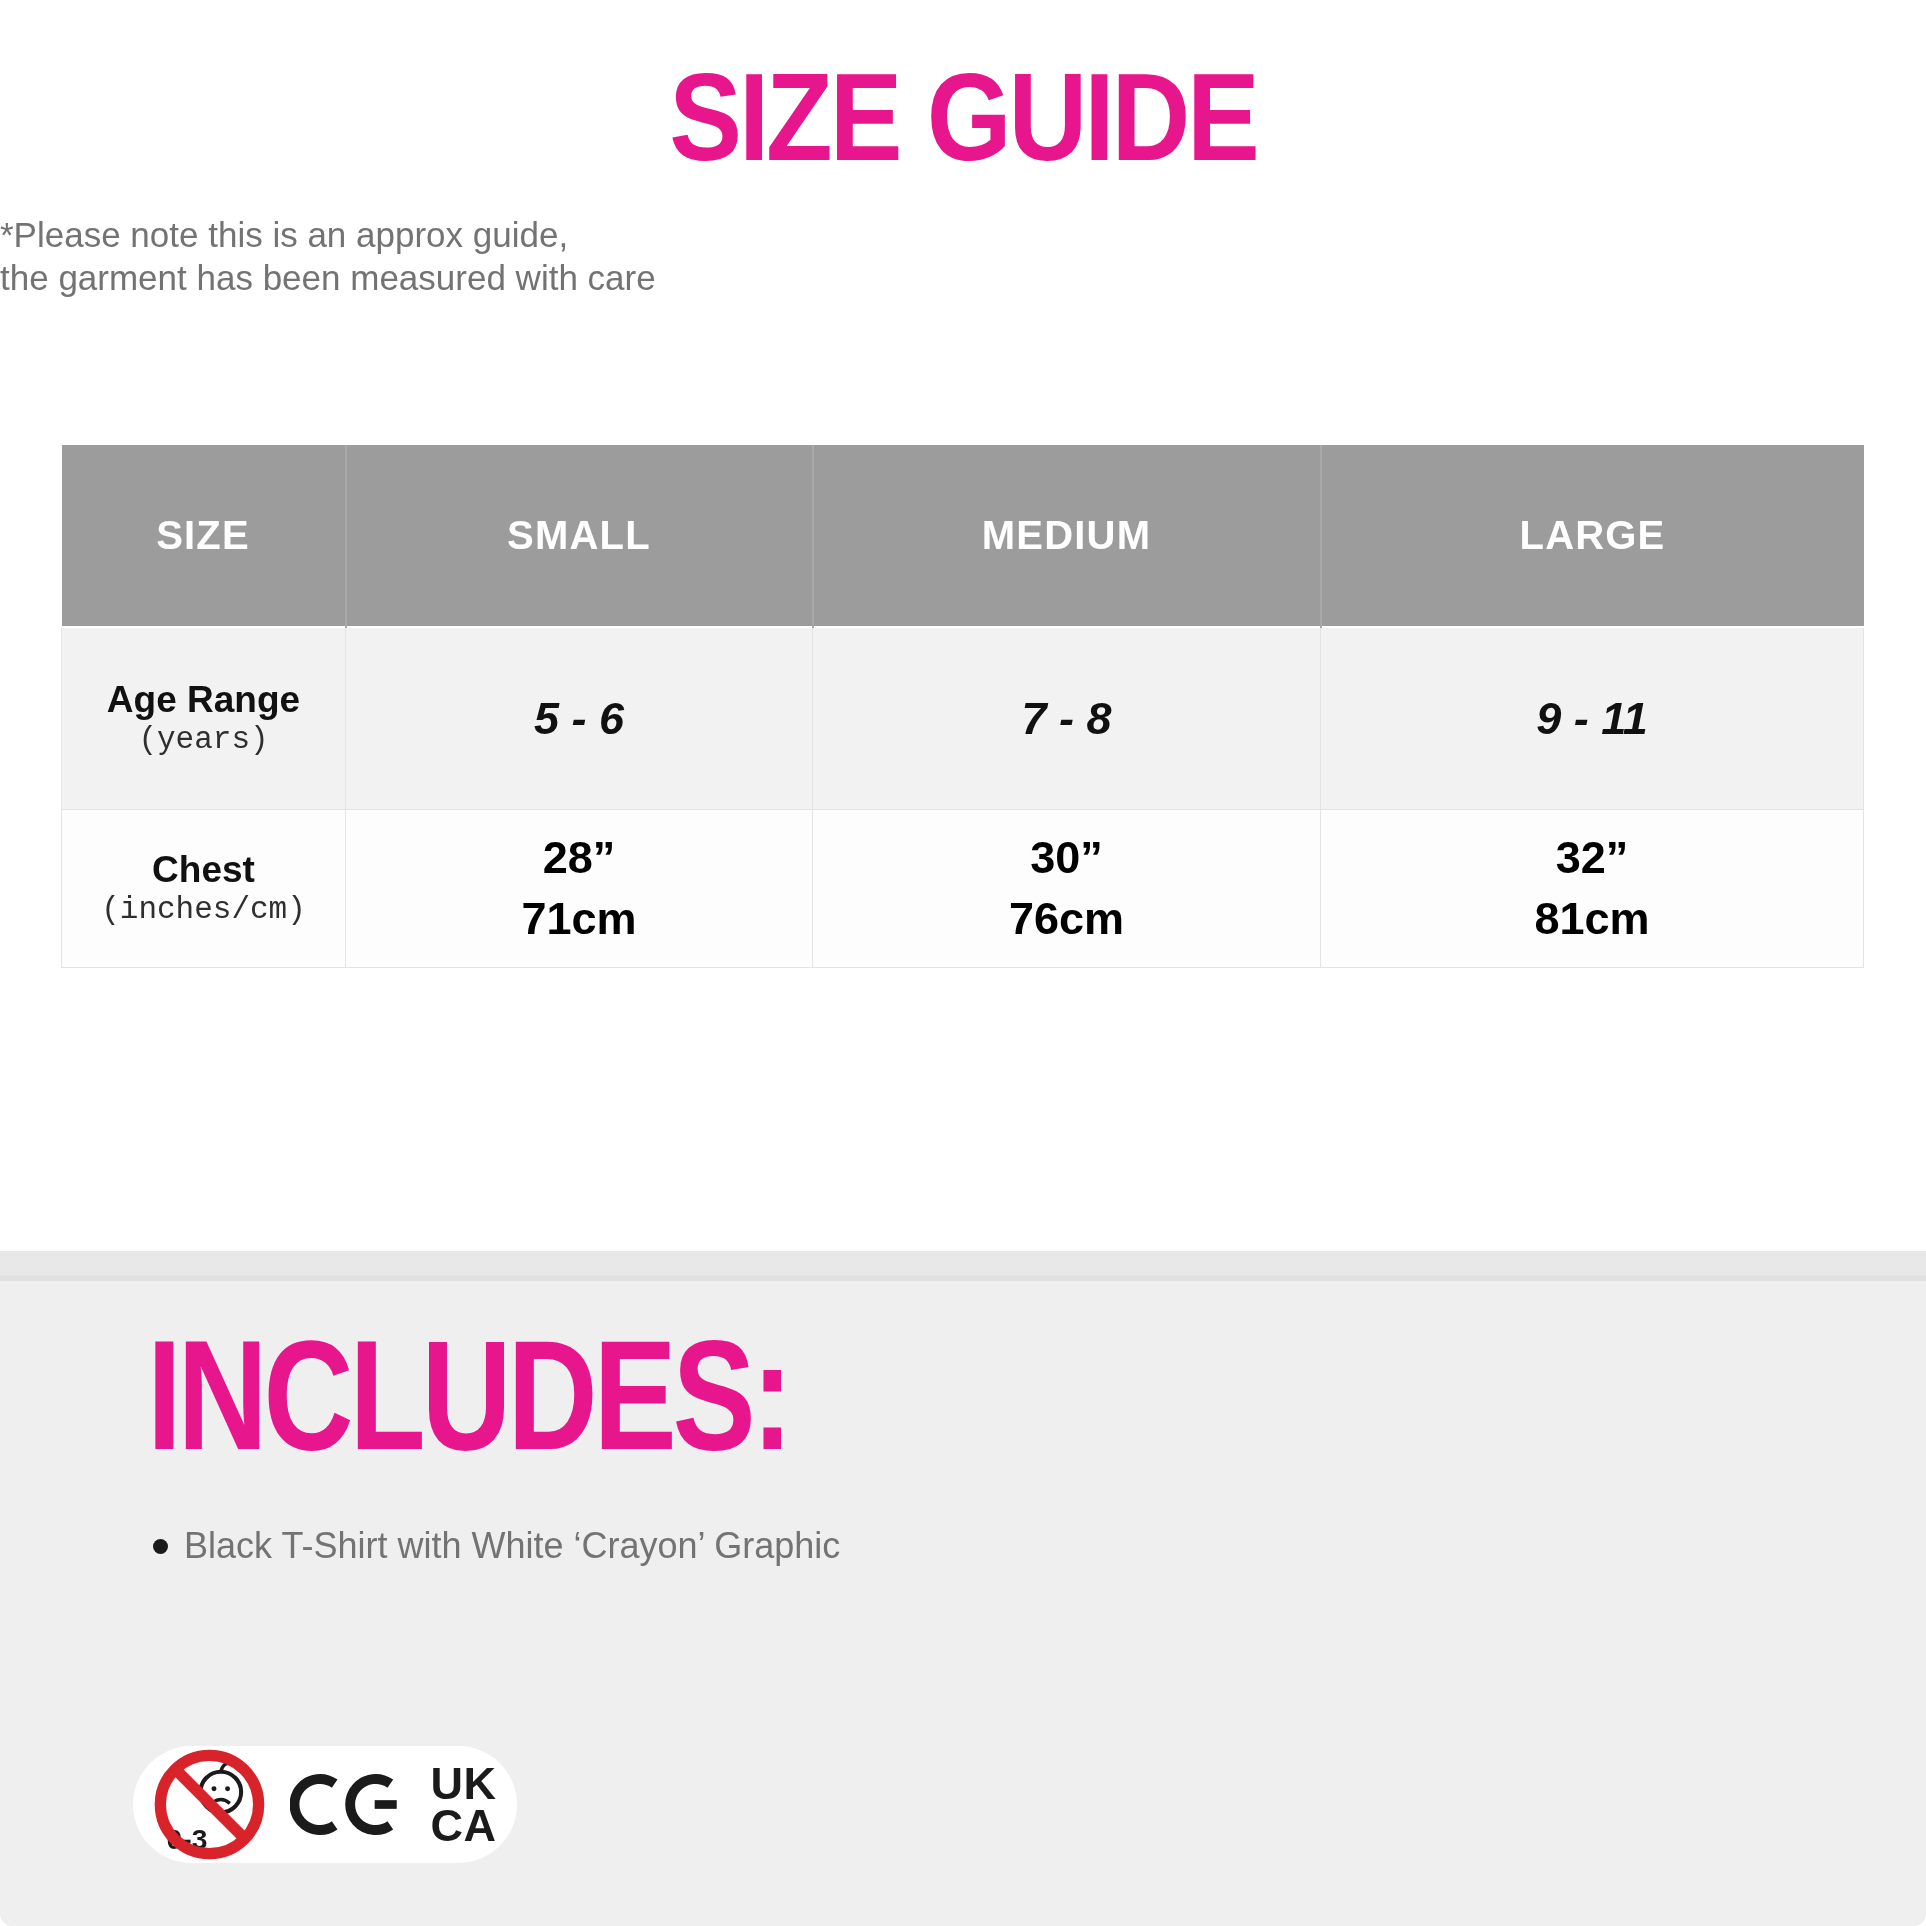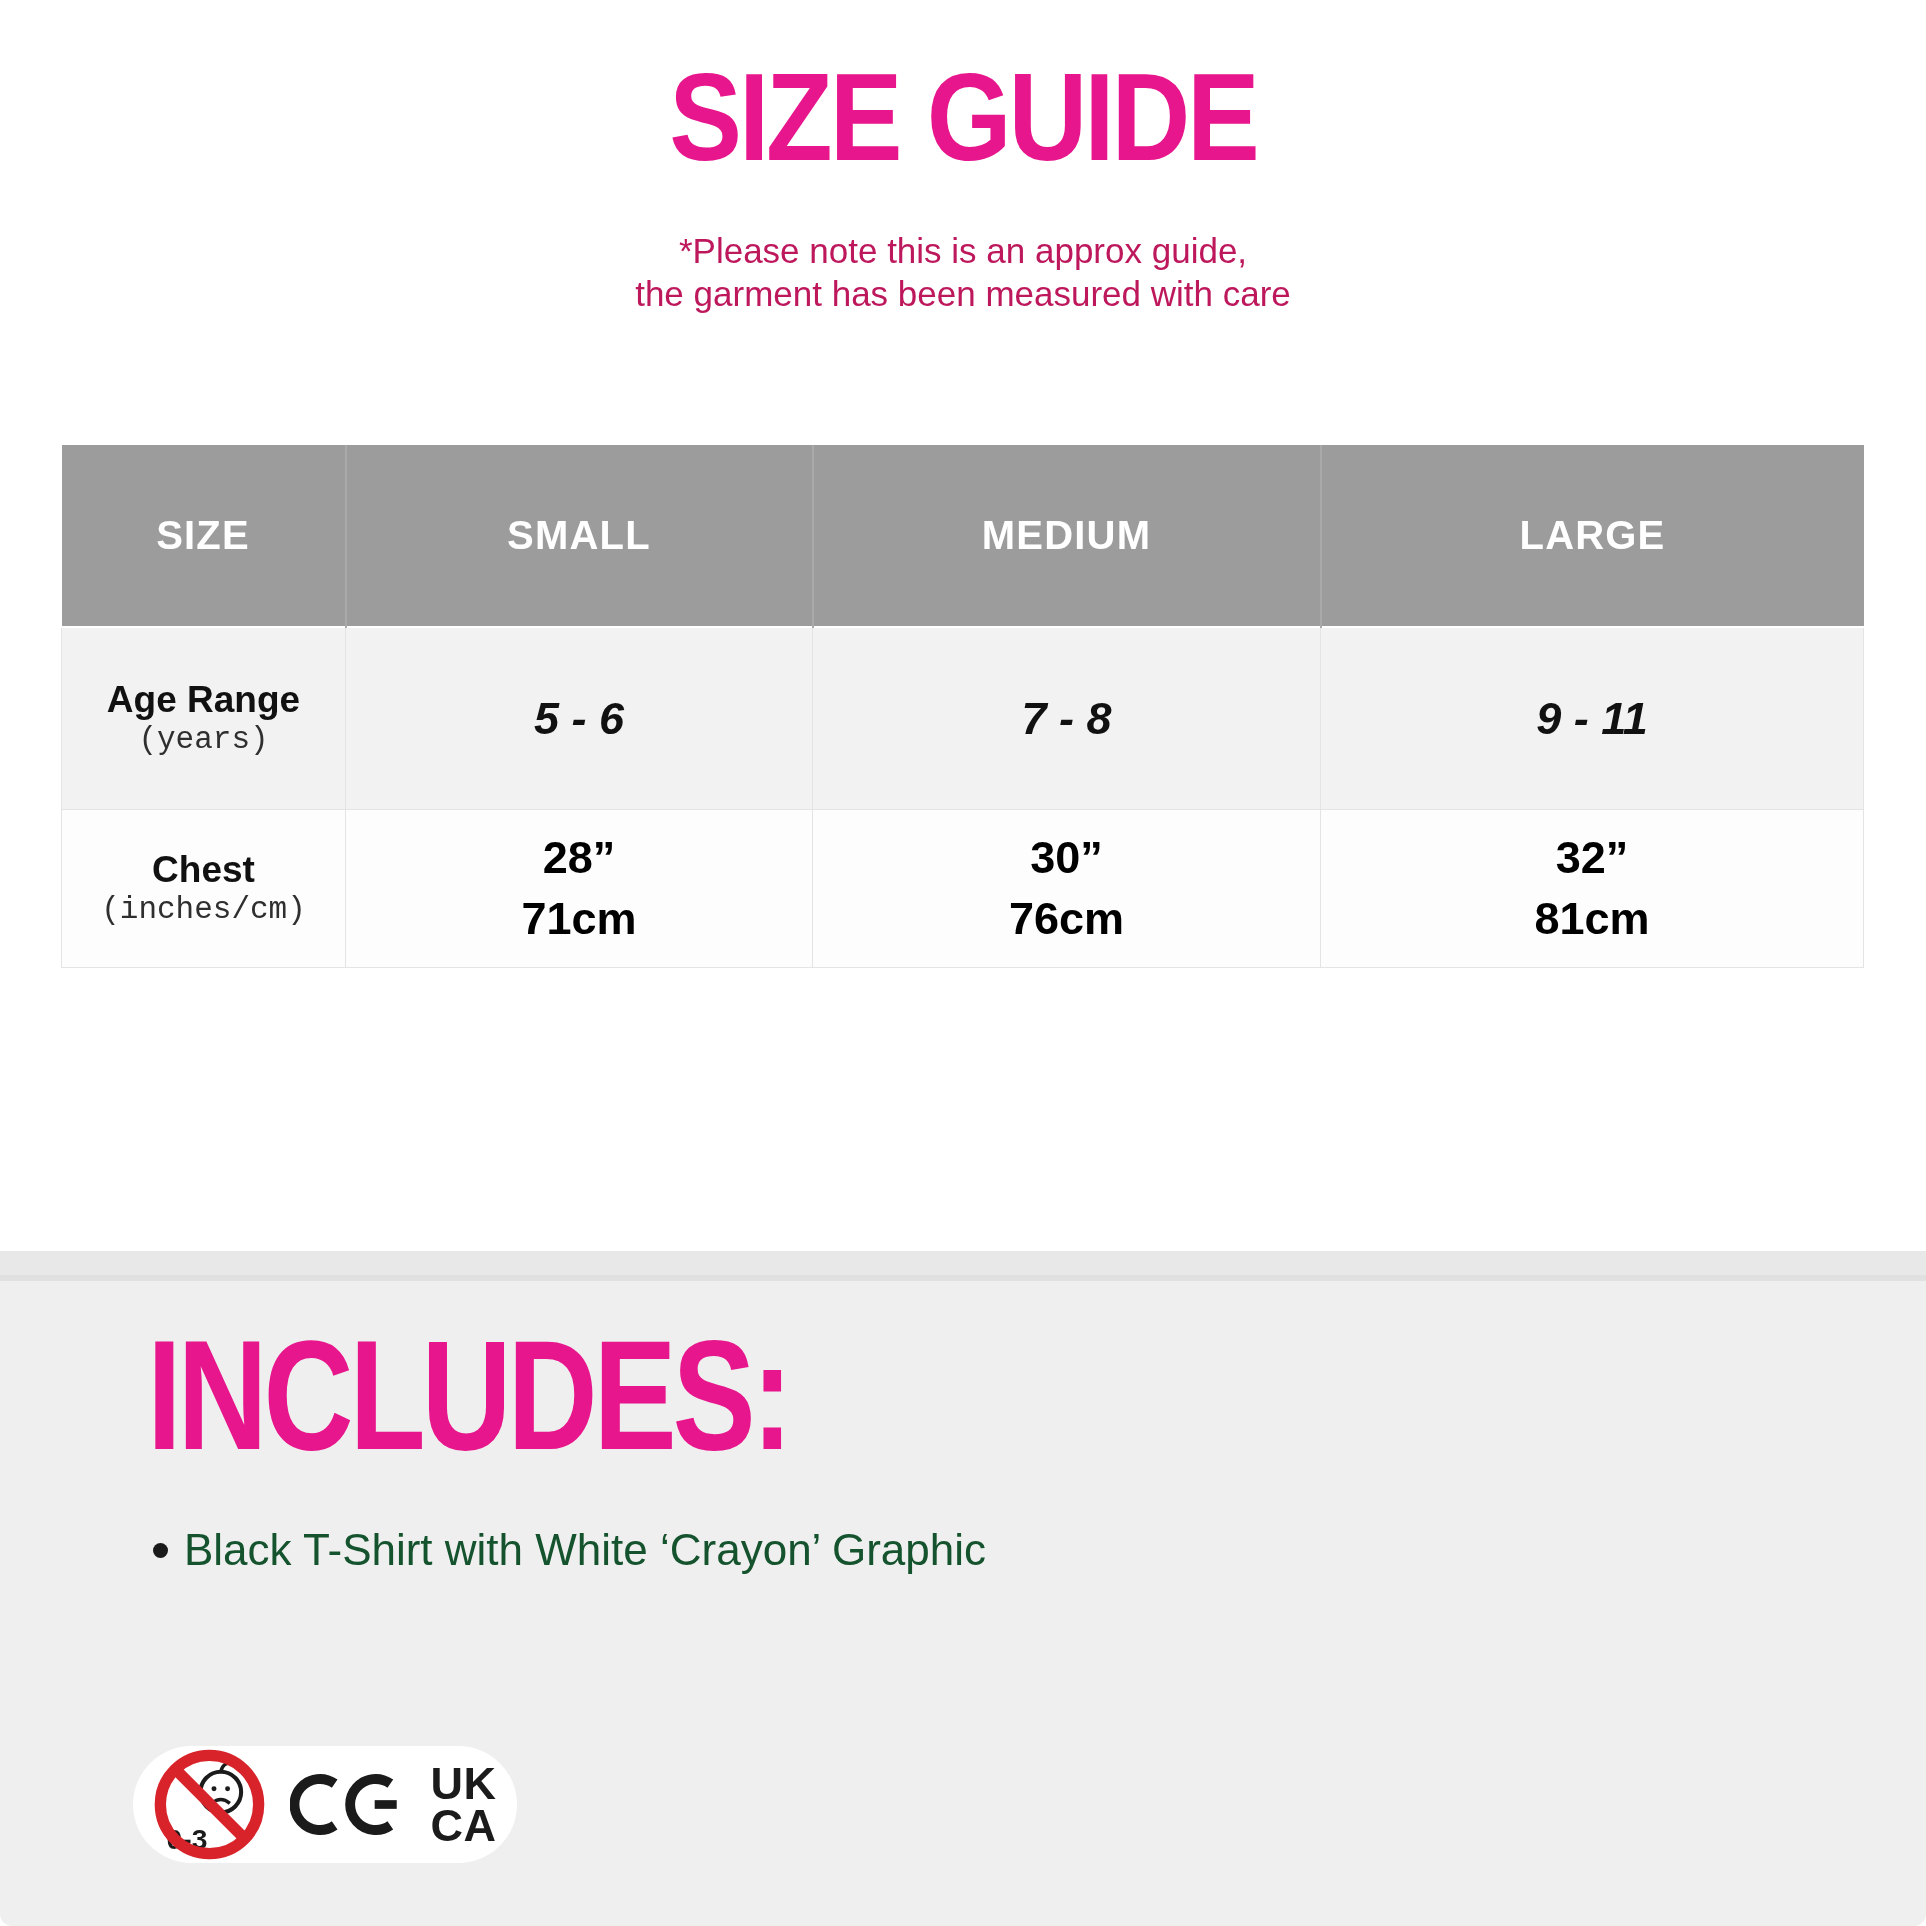--- a/index.html
+++ b/index.html
@@ -23,25 +23,25 @@
     font-weight: bold;
     letter-spacing: -3.5px;
     color: #E8168C;
     transform: scaleX(0.88);
     transform-origin: 50% 50%;
     line-height: 1;
     white-space: nowrap;
   }
   .subtitle {
     position: absolute;
-    top: 230px; left: 0; right: 0;
-    text-align: center;
+    top: 214px; left: 0; right: 0;
+    text-align: left;
     font-size: 35px;
     line-height: 1.22;
-    color: #be185d;
+    color: #737373;
   }
 
   
   table.size-table {
     position: absolute;
     left: 61px; top: 445px;
     width: 1802px;
     border-collapse: collapse;
     table-layout: fixed;
   }
@@ -102,22 +102,22 @@
     transform-origin: left center;
     white-space: nowrap;
   }
 
   .includes-item {
     position: absolute;
     left: 153px; top: 1525px;
     display: flex;
     align-items: center;
     gap: 16px;
-    font-size: 44px;
-    color: #14532d;
+    font-size: 36px;
+    color: #737373;
   }
   .bullet-dot {
     width: 15px; height: 15px;
     background: #1a1a1a;
     border-radius: 50%;
     flex: 0 0 auto;
   }
 
   
   .cert-pill {

